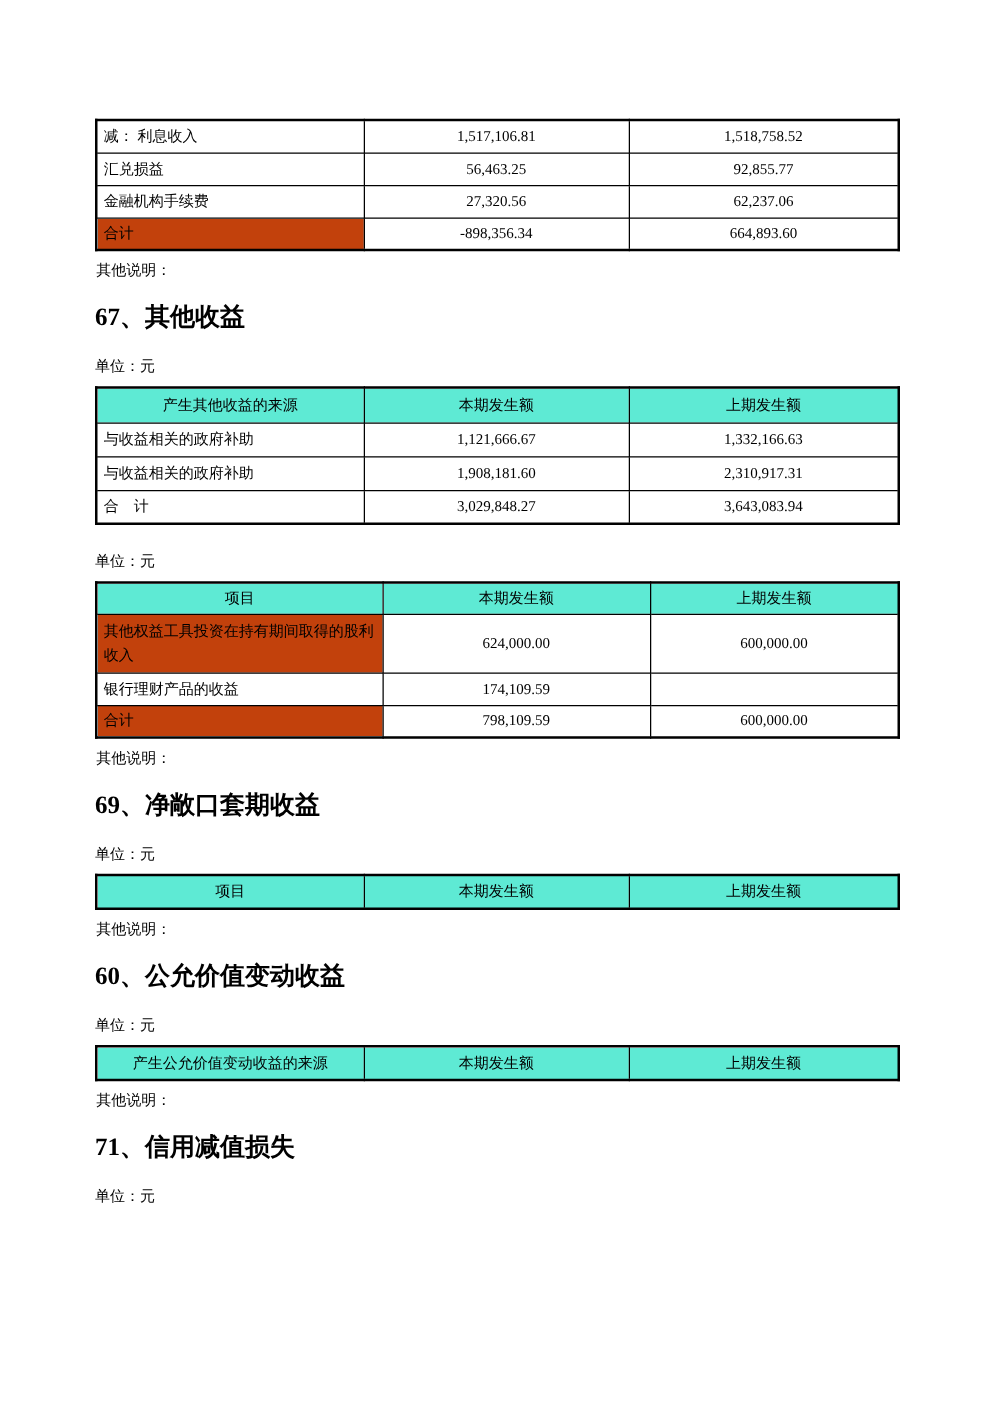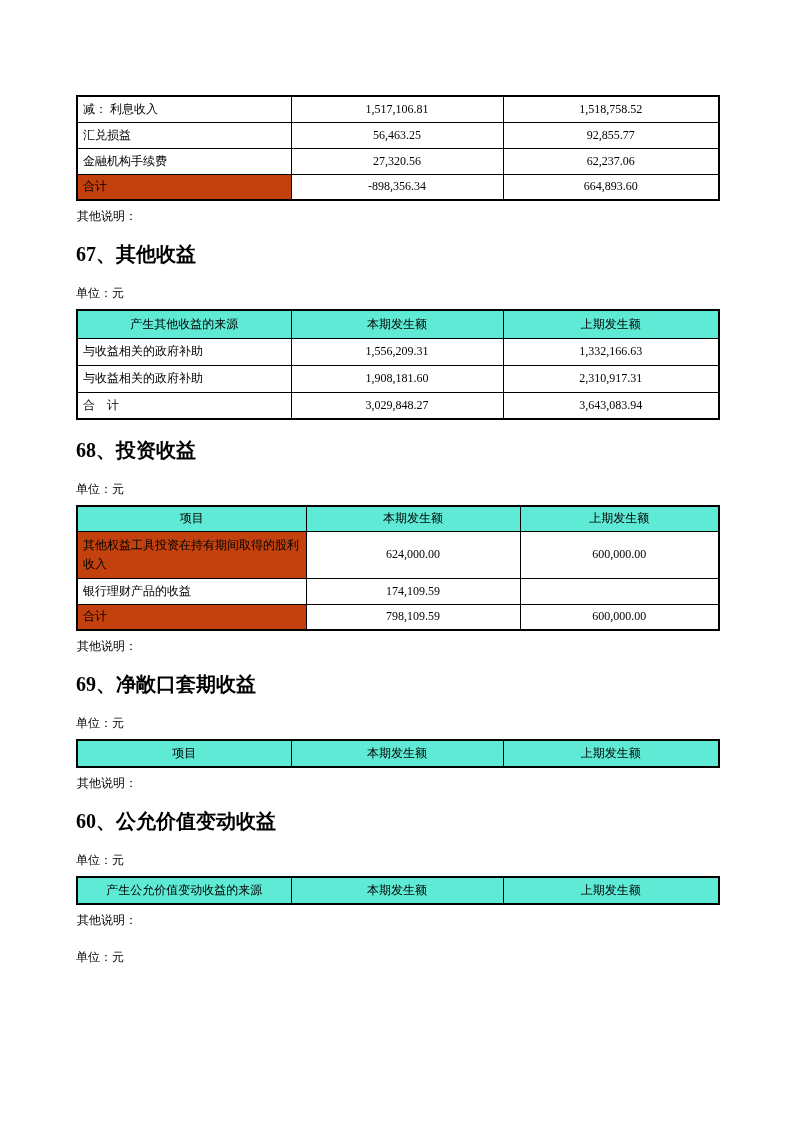--- a/index.html
+++ b/index.html
@@ -96,37 +96,36 @@
           <col style="width:216px">
         </colgroup>
       <tbody>
         <tr class="hd">
           <th>产生其他收益的来源</th>
           <th>本期发生额</th>
           <th>上期发生额</th>
         </tr>
         <tr>
           <td class="lbl">与收益相关的政府补助</td>
-          <td class="num">1,556,209.31</td>
+          <td class="num">1,121,666.67</td>
           <td class="num">1,332,166.63</td>
         </tr>
         <tr>
           <td class="lbl">与收益相关的政府补助</td>
           <td class="num">1,908,181.60</td>
           <td class="num">2,310,917.31</td>
         </tr>
         <tr>
           <td class="lbl">合　计</td>
           <td class="num">3,029,848.27</td>
           <td class="num">3,643,083.94</td>
         </tr>
       </tbody>
     </table>
 
-    <h3 class="stitle">68、投资收益</h3>
     <div class="unit">单位：元</div>
     <table class="tbl t68">
       <colgroup>
           <col style="width:229px">
           <col style="width:214px">
           <col style="width:199px">
         </colgroup>
       <tbody>
         <tr class="hd">
           <th>项目</th>
@@ -181,16 +180,17 @@
       <tbody>
         <tr class="hd">
           <th>产生公允价值变动收益的来源</th>
           <th>本期发生额</th>
           <th>上期发生额</th>
         </tr>
       </tbody>
     </table>
     <p class="note">其他说明：</p>
 
+    <h3 class="stitle">71、信用减值损失</h3>
     <div class="unit">单位：元</div>
 
   </div>
 </div>
 
 </body></html>

